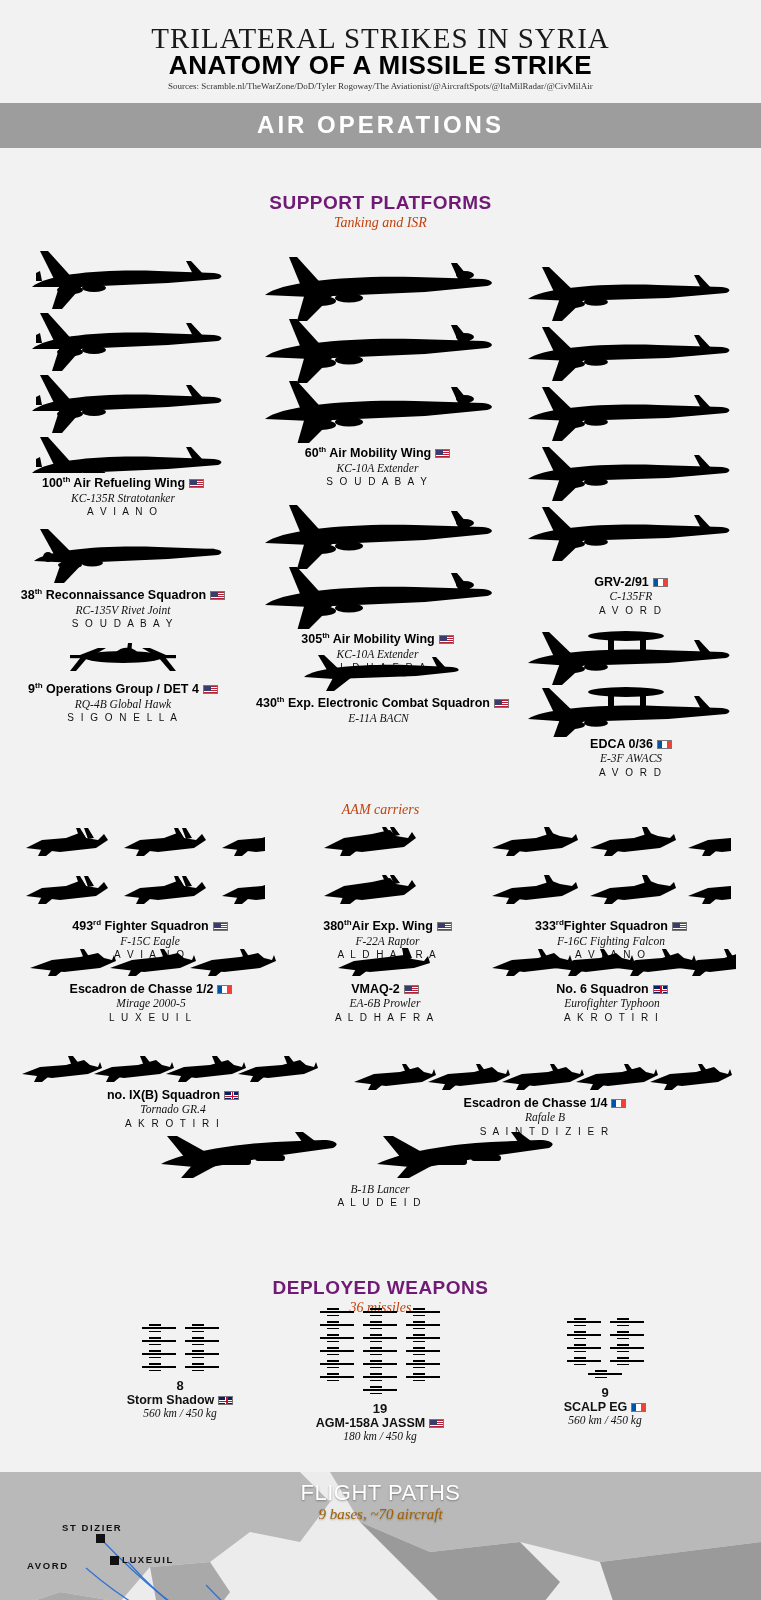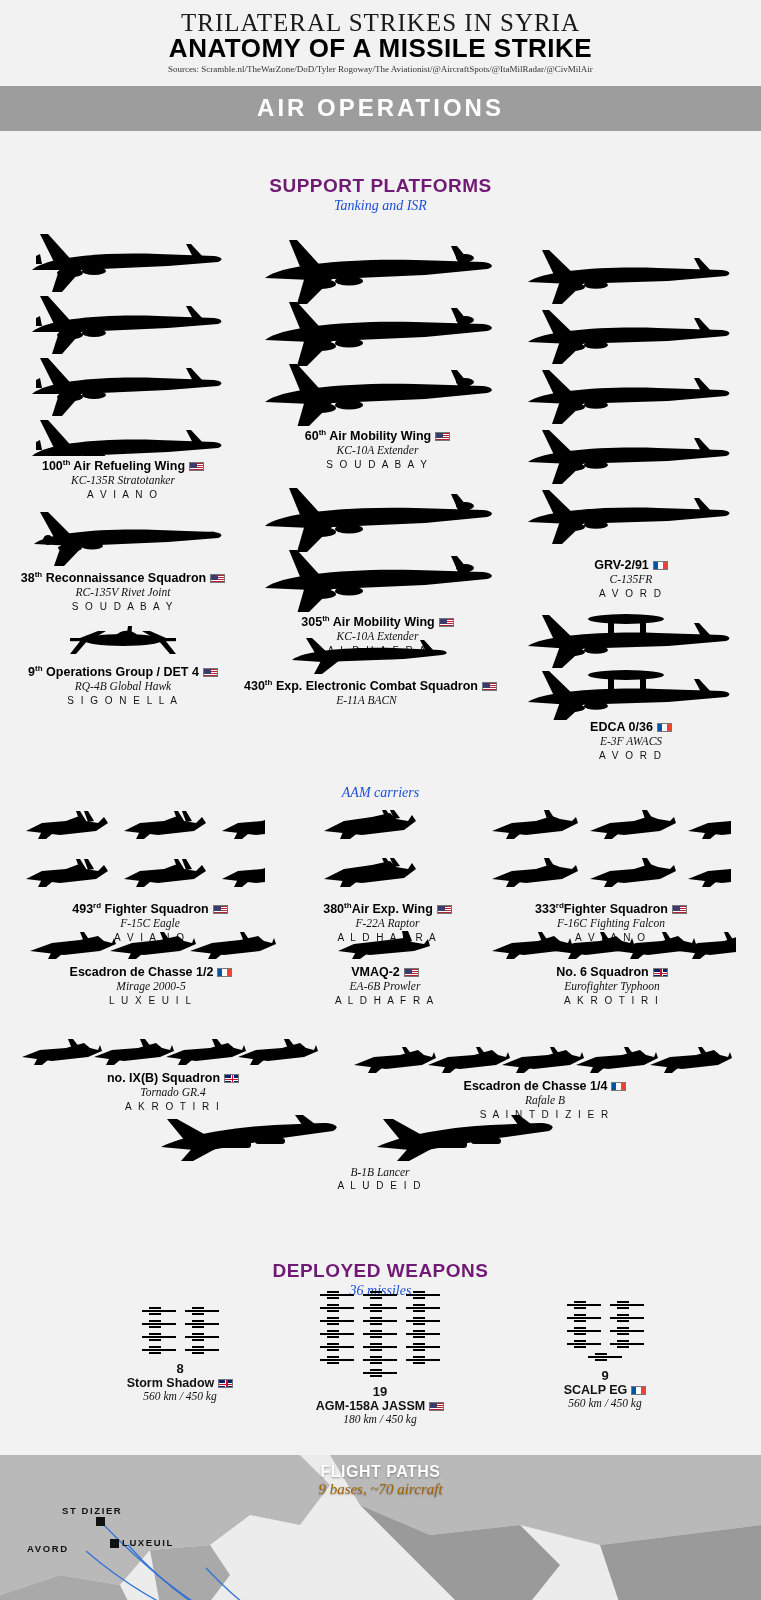--- a/index.html
+++ b/index.html
@@ -12,25 +12,26 @@
     color: #111;
     position: relative;
     overflow-x: hidden;
   }
   .page { width: 761px; position: relative; }
 
   
   .header { text-align:center; padding: 10px 0 6px; background:#f2f2f2; }
   .title-1 {
     font-family: "Liberation Serif", serif;
-    font-size: 25px;
+    font-size: 29px;
     letter-spacing: 1px;
     color: #1a1a1a;
     font-weight: 400;
     line-height: 1.05;
+    margin-top: 13px;
   }
   .title-2 {
     font-size: 26px;
     font-weight: bold;
     letter-spacing: 0.5px;
     color: #000;
     line-height: 1.1;
     margin-top: -2px;
   }
   .sources {
@@ -49,21 +50,21 @@
     padding: 8px 0 9px;
     margin-top: 6px;
   }
 
   
   .section-head { text-align:center; margin-top: 26px; }
   .section-title {
     font-size: 19px; font-weight: bold; letter-spacing: 0.5px; color:#701a75;margin-top:44px;
   }
   .section-sub {
-    font-size: 14px; font-style: italic; color:#1d4ed8; margin-top: 1px;
+    font-size: 14px; font-style: italic; color:#c2410c; margin-top: 1px;
     font-family: "Liberation Serif", serif;
   }
 
   
   .cap { text-align:center; }
   .cap .name {
     font-size: 12.5px; font-weight: bold; color:#000; line-height:1.15;
     white-space: nowrap;
   }
   .cap .name sup { font-size: 8px; margin-top: 12px; }
@@ -110,21 +111,21 @@
   .missile i {
     position:absolute; left:7px; bottom:0.9px; width:12px; height:1.6px; background:#000;
   }
   .w-count { font-size:13px; font-weight:bold; margin-top:6px; }
   .w-name { font-size:12.5px; font-weight:bold; }
   .w-spec { font-size:11.5px; font-style:italic; font-family:"Liberation Serif", serif; }
 
   
   .map-wrap { position:relative; width:761px; height:275px; background:#ececec; margin-top:18px; overflow:hidden; }
   .map-title { position:absolute; left:0; right:0; top:8px; text-align:center; z-index:5; }
-  .map-title .t { font-size:16px; font-weight:bold; color:#fff; letter-spacing:0.5px; text-shadow:0 1px 2px rgba(0,0,0,.35); }
+  .map-title .t { font-size:22px; font-weight:normal; color:#fff; letter-spacing:0.5px; text-shadow:0 1px 2px rgba(0,0,0,.35); }
   .map-title .s { font-size:15px; font-style:italic; color:#a16207; font-family:"Liberation Serif", serif; text-shadow:0 1px 2px rgba(0,0,0,.35);}
   .city { position:absolute; font-size:9.5px; letter-spacing:1.6px; color:#111; font-weight:bold; white-space:nowrap; z-index:6;}
   .marker { position:absolute; width:9px; height:9px; background:#111; z-index:6; }
 
   .sec { position:relative; }
 </style>
 </head>
 <body>
 
 <div class="page">
@@ -305,21 +306,21 @@
       </svg>
       <div class="cap" style="width:245px; margin-top:2px;">
         <div class="name">
           <span>305</span><sup>th</sup><span> Air Mobility Wing</span><span class="flag flag-us"></span>
         </div>
         <div class="type">KC-10A Extender</div>
         <div class="base">A L   D H A F R A</div>
       </div>
     </div>
 
-    <div style="position:absolute; left:244px; top:420px;">
+    <div style="position:absolute; left:256px; top:420px;">
       <svg class="sil" width="245" height="42" viewBox="0 0 245 42">
         <g fill="#000">
           <path d="M48 26 C 60 16, 110 13, 150 14 L196 16 C 204 17, 205 20, 198 21 L160 25 L78 28 Z"></path>
           <path d="M74 24 L62 4 L68 4 L88 23 Z"></path>
           <path d="M78 25 L70 40 L78 40 L96 26 Z"></path>
           <path d="M182 18 L176 6 L180 6 L190 17 Z"></path>
           <ellipse cx="148" cy="22" rx="9" ry="3.2"></ellipse>
           <ellipse cx="164" cy="21" rx="8" ry="3"></ellipse>
         </g>
       </svg>

